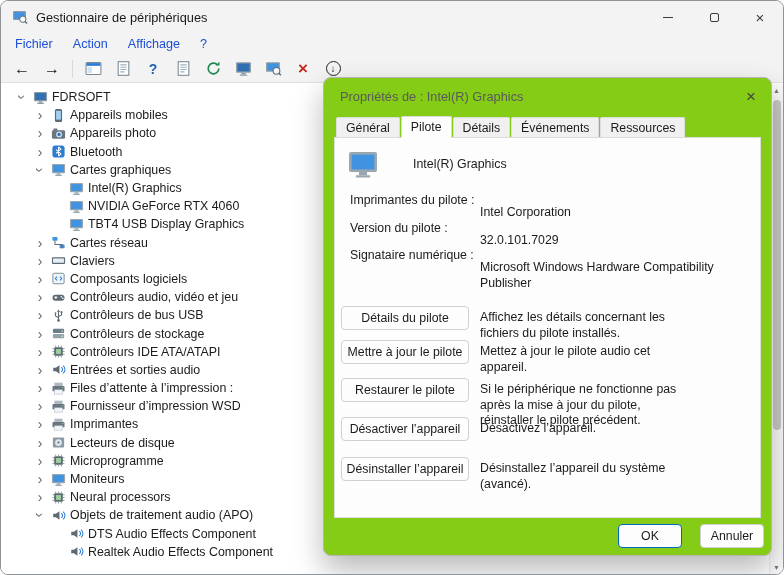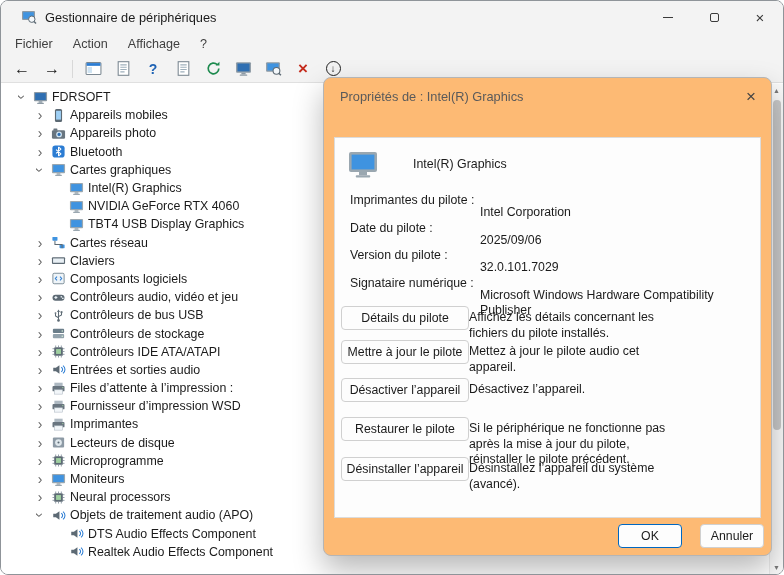--- a/index.html
+++ b/index.html
@@ -3,33 +3,33 @@
 <meta charset="utf-8">
 <style>
   * { box-sizing: border-box; margin: 0; padding: 0; }
   html, body { width: 784px; height: 575px; overflow: hidden;
     font-family: "Liberation Sans", "DejaVu Sans", sans-serif; }
   .window { position: relative; width: 784px; height: 575px; background: #fff;
     border: 1px solid #8f9499; border-radius: 8px; overflow: hidden; }
 
   
   .titlebar { position: absolute; top: 0; left: 0; right: 0; height: 32px;
-    background: #f3f3f3; display: flex; align-items: center; padding-left: 20px; }
+    background: #f3f3f3; display: flex; align-items: center; padding-left: 11px; }
   .app-icon { width: 16px; height: 16px; margin-right: 8px; flex: none; }
   .titlebar .title { font-size: 12.8px; color: #1b1b1b; }
   .win-controls { margin-left: auto; display: flex; height: 100%; }
   .wbtn { width: 46px; height: 100%; display: flex; align-items: center; justify-content: center; }
   .min-glyph { display: block; width: 10px; height: 1px; background: #3a3a3a; }
   .max-glyph { display: block; width: 9px; height: 9px; border: 1px solid #3a3a3a; border-radius: 2px; }
   .close-glyph { font-size: 15px; color: #3a3a3a; line-height: 1; }
 
   
   .menubar { position: absolute; top: 32px; left: 0; right: 0; height: 22px;
     background: #f3f3f3; display: flex; align-items: center; padding-left: 4px; }
-  .mitem { font-size: 12.6px; color: #404040; padding: 3px 10px; }
+  .mitem { font-size: 12.6px; color: #1d4ed8; padding: 3px 10px; }
 
   
   .toolbar { position: absolute; top: 54px; left: 0; right: 0; height: 28px;
     background: #f3f3f3; border-bottom: 1px solid #e0e0e0;
     display: flex; align-items: center; gap: 4px; padding-left: 8px; }
   .tbtn { width: 26px; height: 24px; display: flex; align-items: center; justify-content: center; border-radius: 3px; }
   .tsep { width: 1px; height: 18px; background: #d8d8d8; margin: 0 3px; }
   .arrow { font-size: 16px; font-weight: 600; color: #1b1b1b; line-height: 1; }
   .tico { width: 17px; height: 17px; }
   .help-glyph { font-size: 14px; font-weight: 700; color: #1d62b4; line-height: 1; }
@@ -55,21 +55,21 @@
   .vscroll { position: absolute; top: 83px; right: 0; width: 14px; bottom: 0;
     background: #fafafa; border-left: 1px solid #ececec; }
   .sarrow { position: absolute; left: 0; width: 100%; text-align: center;
     font-size: 7px; color: #7a7a7a; }
   .sarrow.up { top: 3px; } .sarrow.down { bottom: 3px; }
   .sthumb { position: absolute; top: 16px; left: 3px; width: 8px; height: 330px;
     background: #c9c9c9; border-radius: 4px; }
 
   
   .dialog { position: absolute; left: 322px; top: 76px; width: 449px; height: 479px;
-    background: #fdba74; border: 1px solid #b5b5b5; border-radius: 8px;
+    background: #84cc16; border: 1px solid #b5b5b5; border-radius: 8px;
     box-shadow: 0 14px 30px rgba(0,0,0,.28); z-index: 10; }
   .dlg-titlebar { position: absolute; top: 0; left: 0; right: 0; height: 36px;
     display: flex; align-items: center; padding-left: 16px; }
   .dlg-title { font-size: 12.8px; color: #5a5a5a; }
   .dlg-close { margin-left: auto; width: 40px; height: 30px; display: flex;
     align-items: center; justify-content: center; }
   .dlg-close span { font-size: 17px; color: #444; line-height: 1; }
 
   .tabs { position: absolute; top: 38px; left: 12px; display: flex; align-items: flex-end; z-index: 2; }
   .tab { height: 20px; padding: 3px 9px; font-size: 12.3px; color: #1b1b1b;
@@ -91,21 +91,21 @@
   .actions { position: absolute; top: 164px; left: 6px; right: 6px; height: 200px; }
   .arow { position: absolute; left: 0; right: 0; display: flex; align-items: flex-start; }
   .arow:nth-child(1) { top: 4px; }
   .arow:nth-child(2) { top: 38px; }
   .arow:nth-child(3) { top: 76px; }
   .arow:nth-child(4) { top: 115px; }
   .arow:nth-child(5) { top: 155px; }
   .abtn { width: 128px; height: 24px; flex: none; font-size: 12.3px; color: #1b1b1b;
     background: #fdfdfd; border: 1px solid #d0d0d0; border-radius: 4px;
     font-family: "Liberation Sans", "DejaVu Sans", sans-serif; }
-  .adesc { width: 216px; font-size: 12.3px; color: #1b1b1b;
+  .adesc { margin-left: 11px; width: 216px; font-size: 12.3px; color: #1b1b1b;
     line-height: 15.5px; margin-top: 4px; }
 
   .dlg-footer { position: absolute; bottom: 7px; right: 7px; display: flex; gap: 18px; margin-top: 16px; }
   .fbtn { width: 64px; height: 24px; font-size: 12.3px; color: #1b1b1b;
     background: #fdfdfd; border: 1px solid #d0d0d0; border-radius: 4px;
     font-family: "Liberation Sans", "DejaVu Sans", sans-serif; }
   .fbtn.default { border-color: #0067c0; }
 
   .svgdefs { position: absolute; width: 0; height: 0; overflow: hidden; }
 </style>
@@ -482,64 +482,67 @@
   </div>
 
   <div class="dialog">
     <div class="dlg-titlebar">
       <span class="dlg-title">Propriétés de : Intel(R) Graphics</span>
       <div class="dlg-close">
         <span>×</span>
       </div>
     </div>
 
+    <div class="tabs">
+      <div class="tab">Général</div>
+      <div class="tab active">Pilote</div>
+      <div class="tab">Détails</div>
+      <div class="tab">Événements</div>
+      <div class="tab">Ressources</div>
+    </div>
 
     <div class="pane">
       <div class="dev-row">
         <svg class="dev-icon">
             <use href="#i-display"></use>
           </svg>
         <span class="dev-name">Intel(R) Graphics</span>
       </div>
 
       <div class="fields">
         <div class="frow">
           <span class="flabel">Imprimantes du pilote :</span>
           <span class="fvalue">Intel Corporation</span>
         </div>
         <div class="frow">
-          <span class="flabel">Date du pilote :</span>
-          <span class="fvalue">2025/09/06</span>
-        </div>
-        <div class="frow">
           <span class="flabel">Version du pilote :</span>
           <span class="fvalue">32.0.101.7029</span>
         </div>
         <div class="frow">
           <span class="flabel">Signataire numérique :</span>
           <span class="fvalue">Microsoft Windows Hardware Compatibility Publisher</span>
         </div>
       </div>
 
       <div class="actions">
         <div class="arow">
           <button class="abtn">Détails du pilote</button>
           <span class="adesc">Affichez les détails concernant les fichiers du pilote installés.</span>
         </div>
         <div class="arow">
           <button class="abtn">Mettre à jour le pilote</button>
           <span class="adesc">Mettez à jour le pilote audio cet appareil.</span>
         </div>
         <div class="arow">
+          <button class="abtn">Restaurer le pilote</button>
+          <span class="adesc">Si le périphérique ne fonctionne pas après la mise à jour du pilote, réinstaller le pilote précédent.</span>
+        </div>
+        <div class="arow">
           <button class="abtn">Désactiver l’appareil</button>
           <span class="adesc">Désactivez l’appareil.</span>
-        </div>
-        <div class="arow">
-          <button class="abtn">Restaurer le pilote</button>
-          <span class="adesc">Si le périphérique ne fonctionne pas après la mise à jour du pilote, réinstaller le pilote précédent.</span>
         </div>
         <div class="arow">
           <button class="abtn">Désinstaller l’appareil</button>
           <span class="adesc">Désinstallez l’appareil du système (avancé).</span>
         </div>
       </div>
     </div>
 
     <div class="dlg-footer">
       <button class="fbtn default">OK</button>

